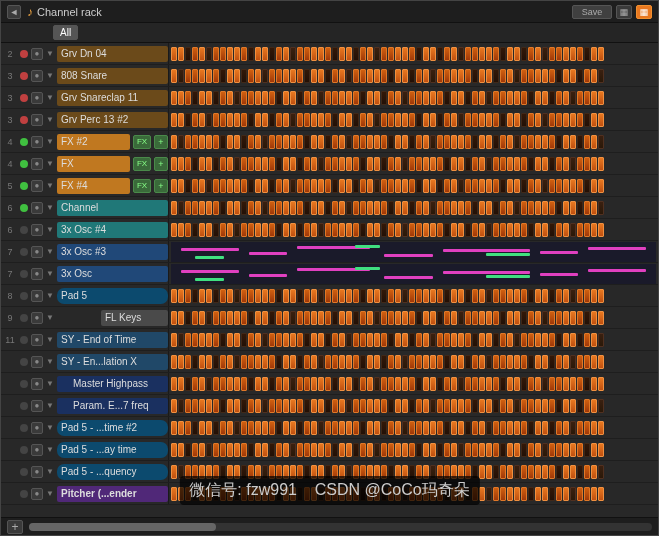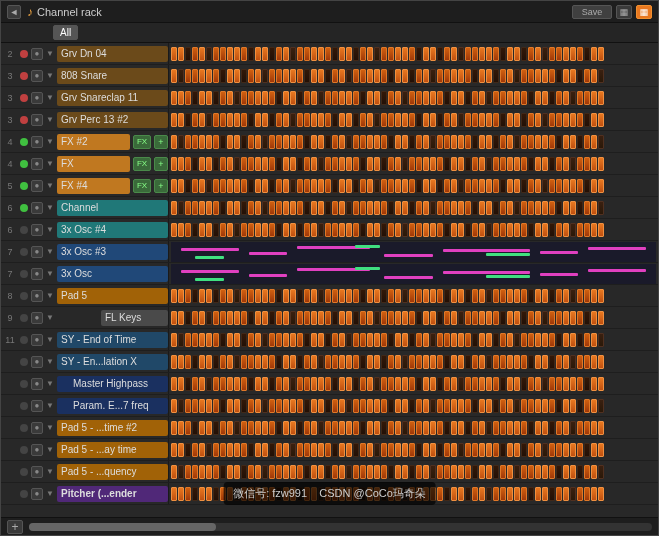--- a/index.html
+++ b/index.html
@@ -216,21 +216,21 @@
       cursor: pointer;
       white-space: nowrap;
       overflow: hidden;
       text-overflow: ellipsis;
       min-width: 0;
     }
 
     .ch-name.brown { background: #6b4a1a; }
     .ch-name.orange { background: #c07820; }
     .ch-name.teal { background: #207878; }
-    .ch-name.darkgreen { background: #a16207; }
+    .ch-name.darkgreen { background: #0c4a6e; border-radius: 7px; }
     .ch-name.blue { background: #204878; }
     .ch-name.purple { background: #502878; font-weight: bold; }
     .ch-name.gray { background: #4a4a4a; margin-left: 44px; }
     .ch-name.lightblue { background: #204868; }
     .ch-name.darkblue { background: #1a3060; padding-left: 16px; }
 
     .ch-fx-btn {
       width: 18px;
       height: 14px;
       background: #3a6a3a;
@@ -318,21 +318,21 @@
     }
 
     
     .watermark {
       position: absolute;
       bottom: 30px;
       left: 50%;
       transform: translateX(-50%);
       background: rgba(0,0,0,0.7);
       color: #ccc;
-      font-size: 11px;
+      font-size: 16px;
       padding: 4px 10px;
       border-radius: 4px;
       white-space: nowrap;
       pointer-events: none;
       z-index: 100;
     }
   </style>
 </head>
 <body>
 

